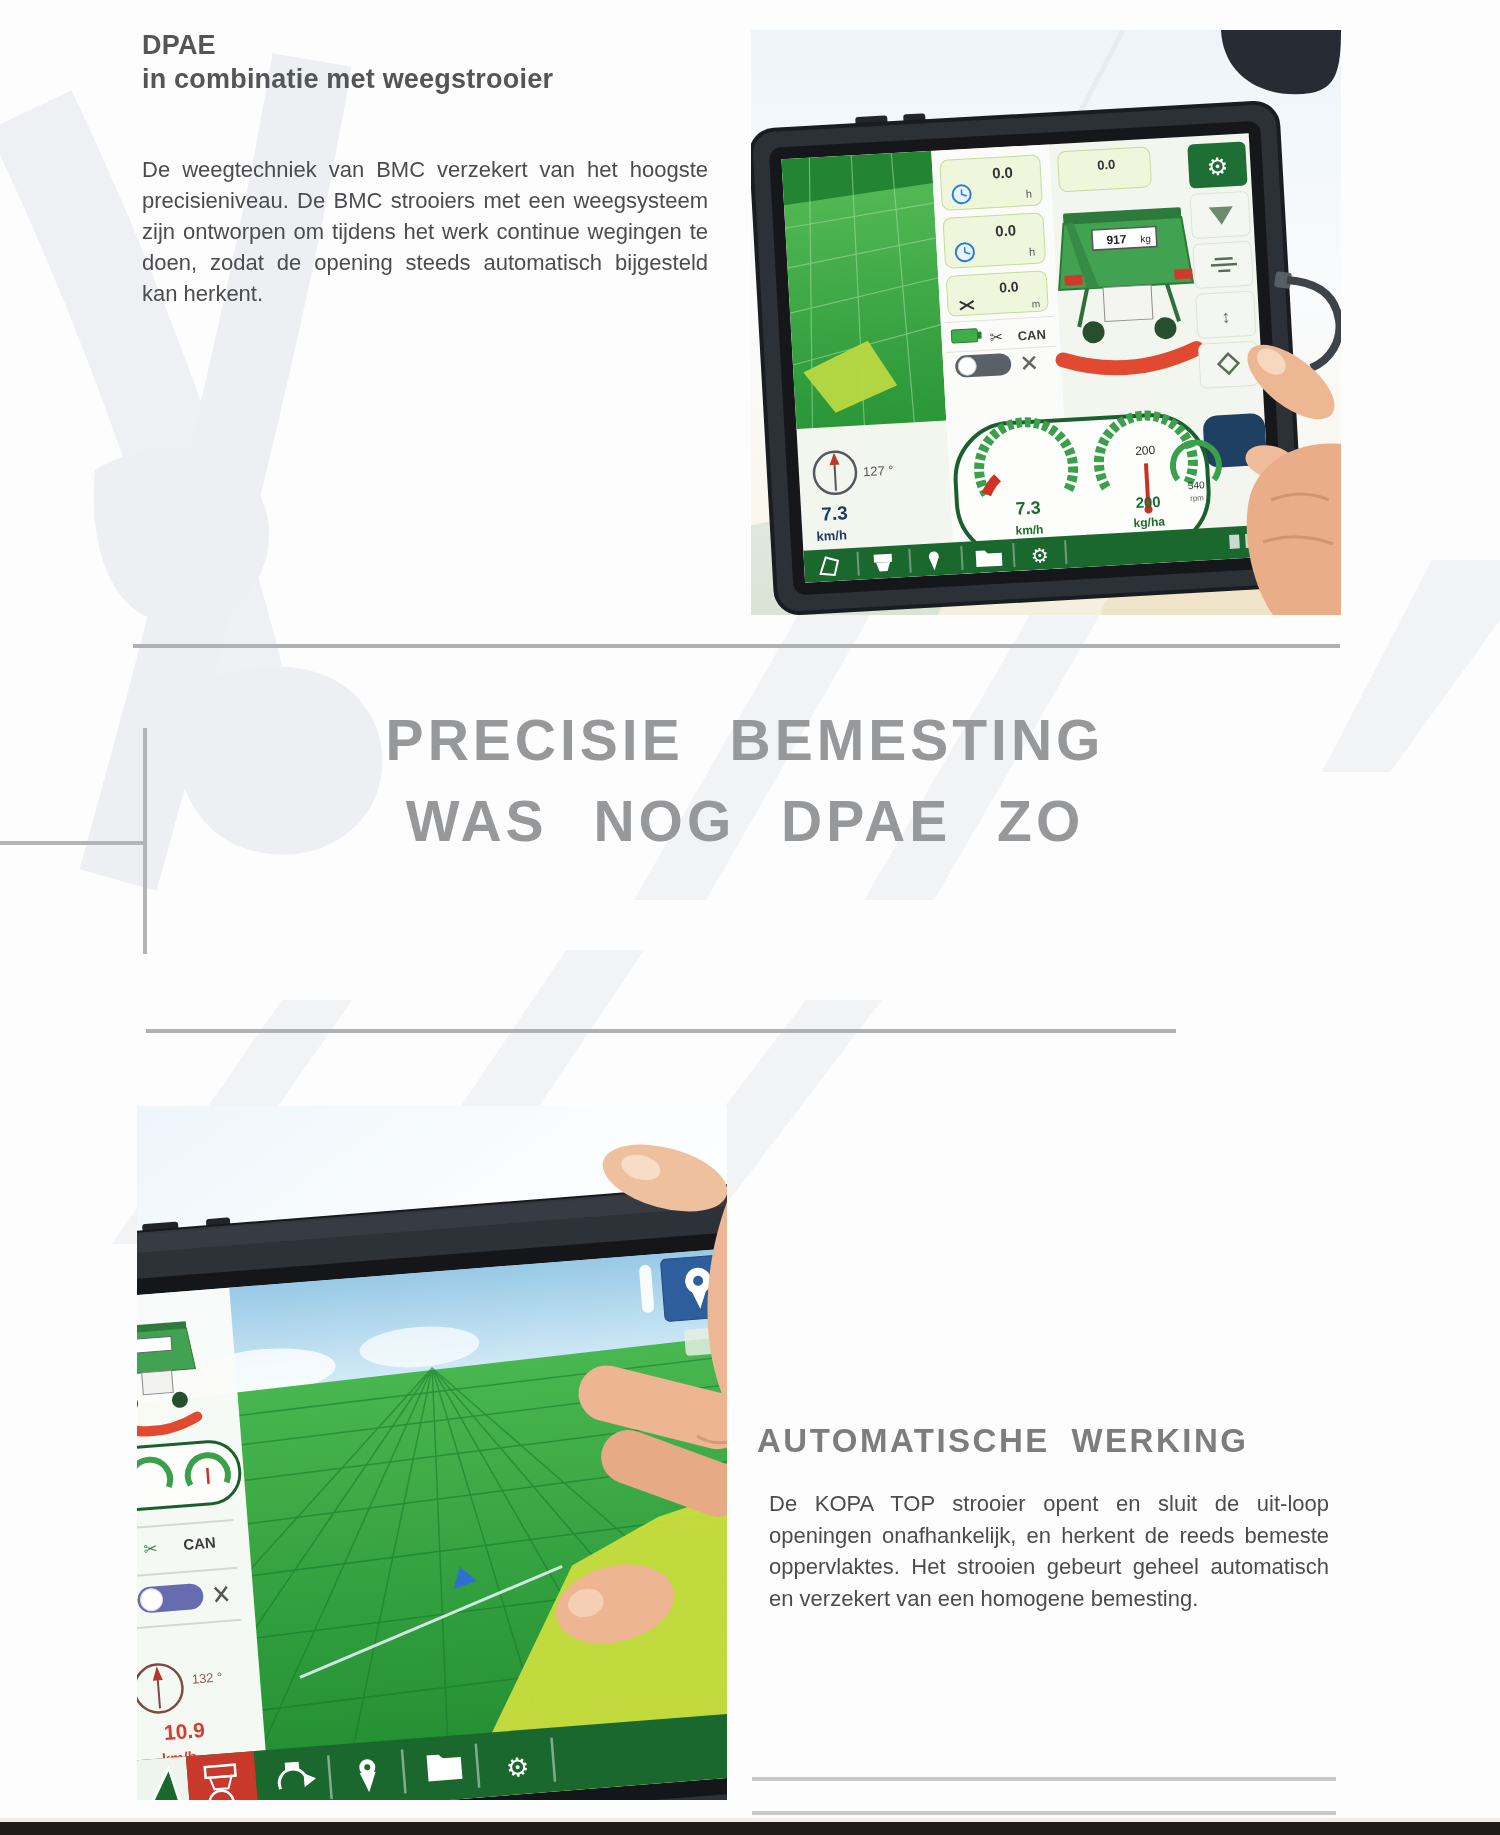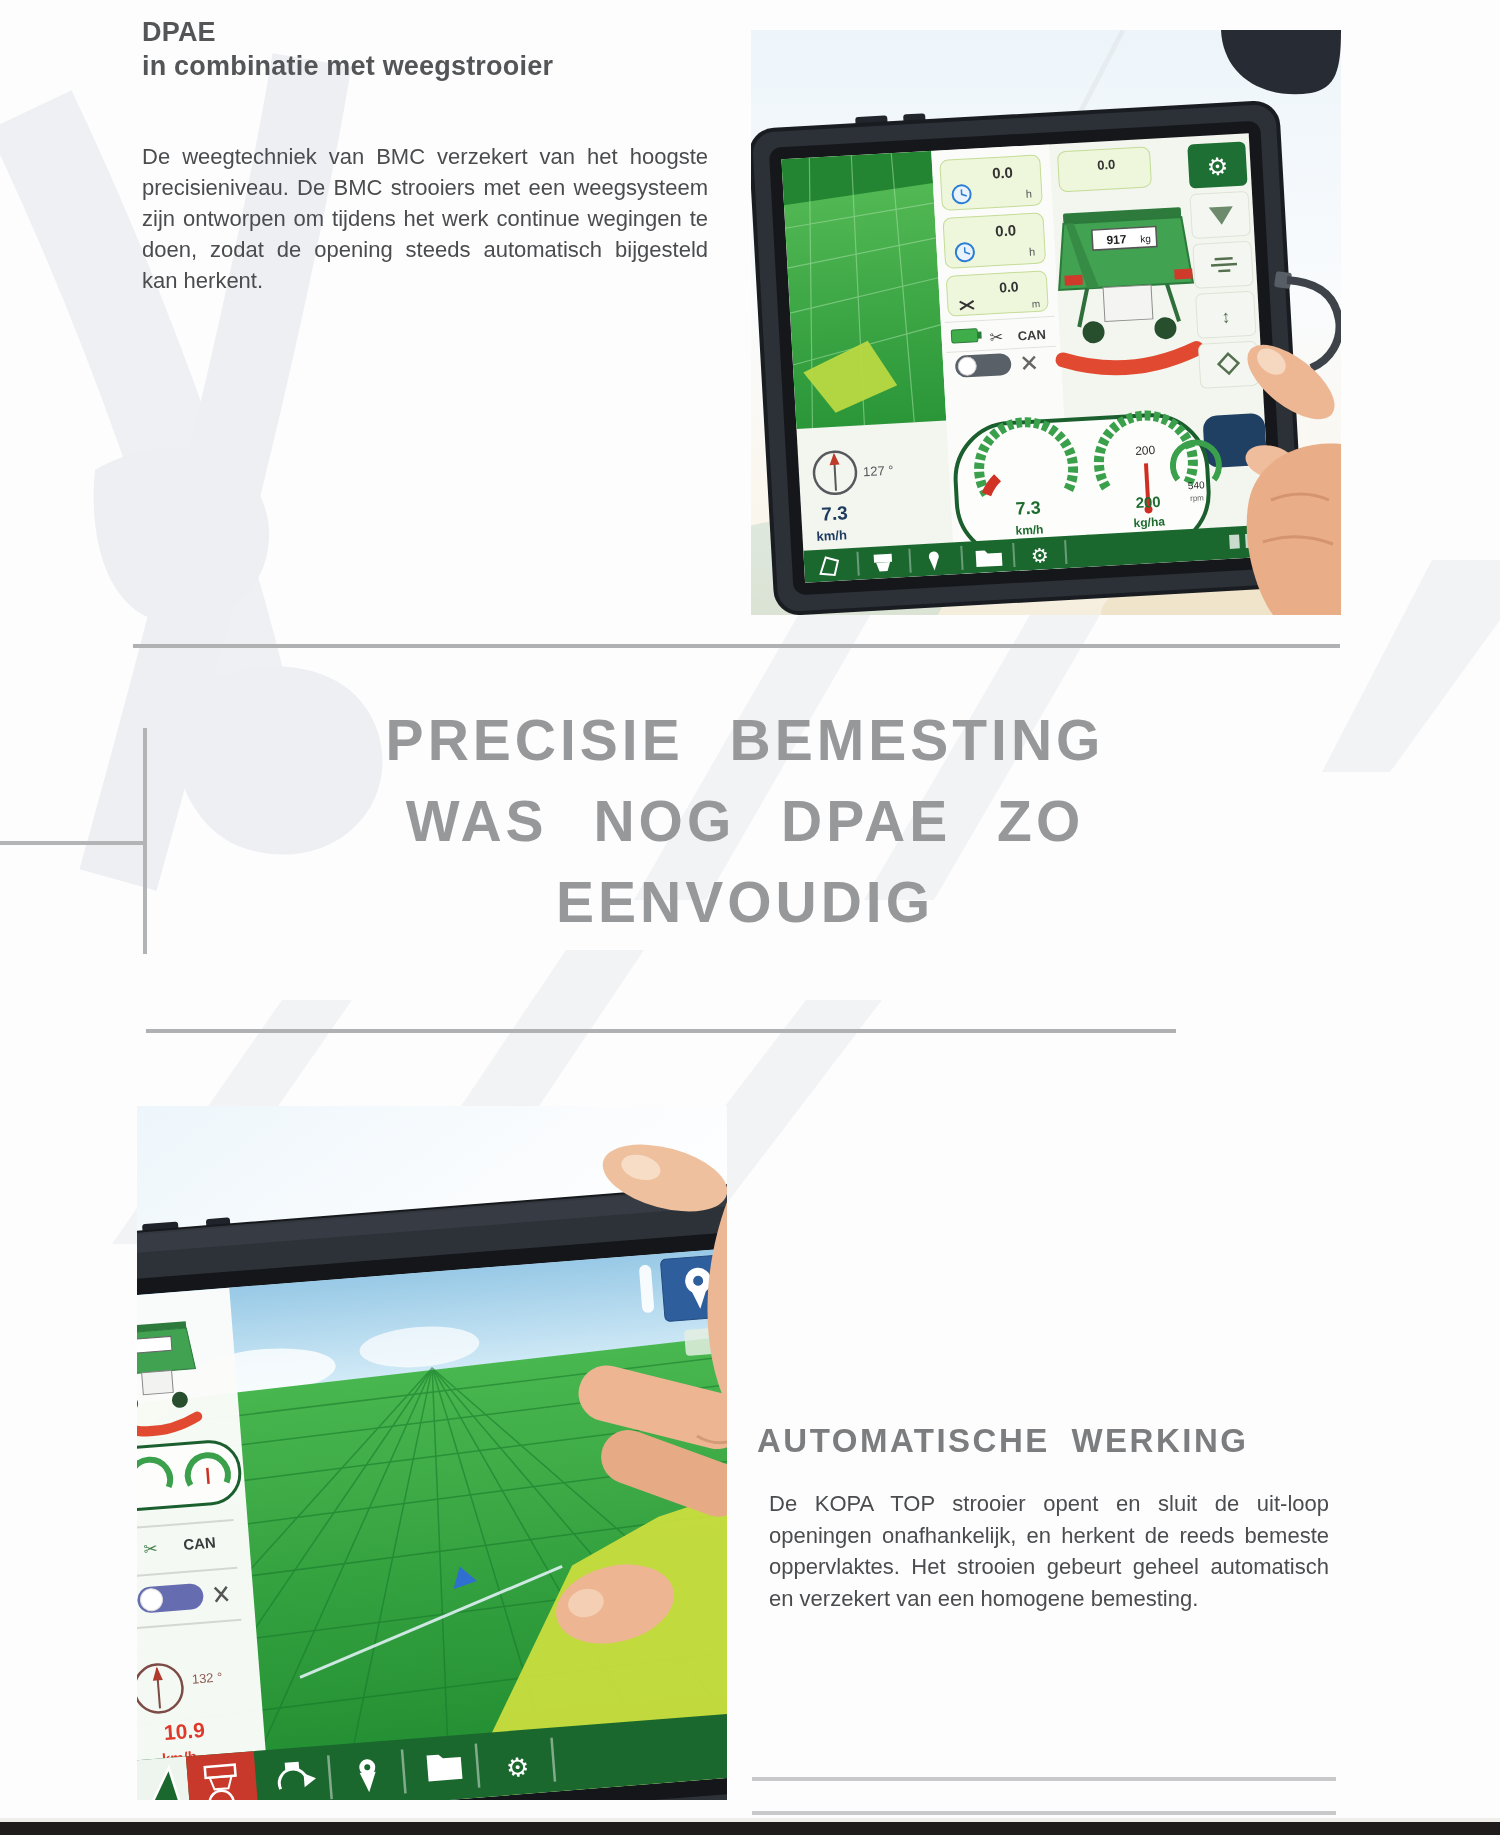--- a/index.html
+++ b/index.html
@@ -3,21 +3,21 @@
 <meta charset="utf-8">
 <style>
   html,body{margin:0;padding:0;background:#ffffff;}
   .page{position:relative;width:1500px;height:1835px;overflow:hidden;background:#fdfdfe;
         font-family:"Liberation Sans","DejaVu Sans",sans-serif;}
   .page *{box-sizing:border-box;}
   .watermark{position:absolute;left:0;top:0;z-index:0;}
   .abs{position:absolute;z-index:2;}
 
   
-  .intro{position:absolute;left:142px;top:15px;width:566px;z-index:3;}
+  .intro{position:absolute;left:142px;top:28px;width:566px;z-index:3;}
   .intro-title{font-size:27px;line-height:34px;font-weight:bold;color:#545557;margin:0 0 58px 0;letter-spacing:.2px;}
   .intro p{font-size:22px;line-height:31px;color:#4b4c4e;text-align:justify;margin:0 0 66px 0;}
 
   
   .rule{position:absolute;background:#b0b1b3;z-index:2;}
   .rule-1{left:133px;top:644px;width:1207px;height:4px;}
   .rule-2{left:146px;top:1029px;width:1030px;height:4px;}
   .hero-vbar{left:143px;top:728px;width:4px;height:226px;background:#b3b4b6;}
   .hero-left-line{left:0;top:841px;width:143px;height:4px;background:#b3b4b6;}
 
@@ -261,21 +261,20 @@
         <path d="M 520 470 C 540 462 560 462 578 470 M 512 512 C 536 504 560 506 582 514" stroke="#d3946f" stroke-width="3" fill="none"></path>
       </g>
     </svg>
   </div>
 
   <div class="rule rule-1"></div>
 
   <div class="hero">
     <div>PRECISIE BEMESTING</div>
     <div>WAS NOG DPAE ZO</div>
-    <div>EENVOUDIG</div>
   </div>
   <div class="abs hero-vbar"></div>
   <div class="abs hero-left-line"></div>
 
   <div class="rule rule-2"></div>
 
   <div class="photo photo-bottom">
     <svg width="590" height="694" viewBox="0 0 590 694">
       <defs>
         <linearGradient id="p2bg" x1="0" y1="0" x2="0.6" y2="1">

